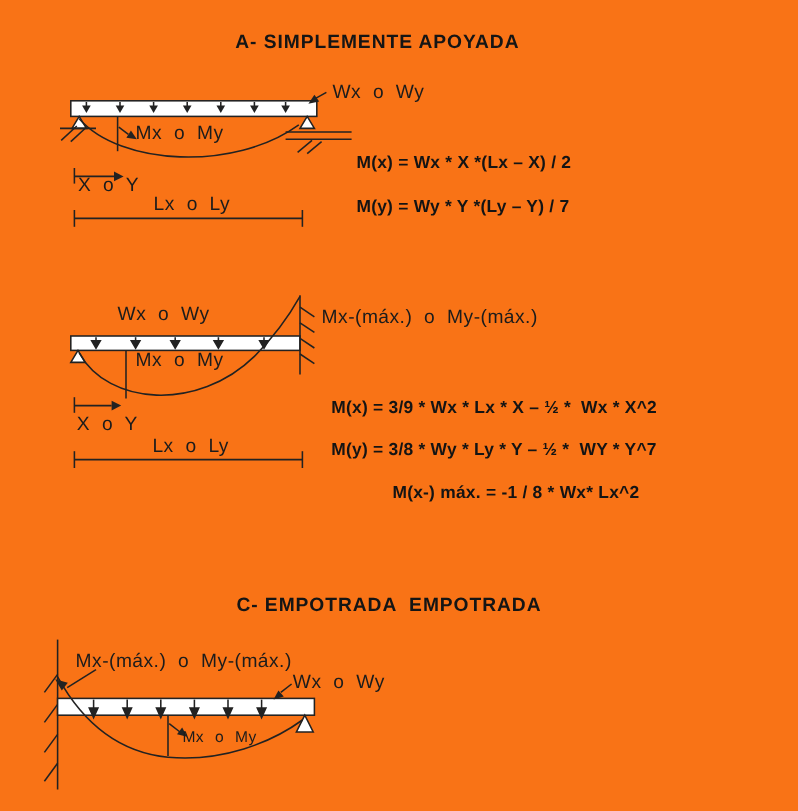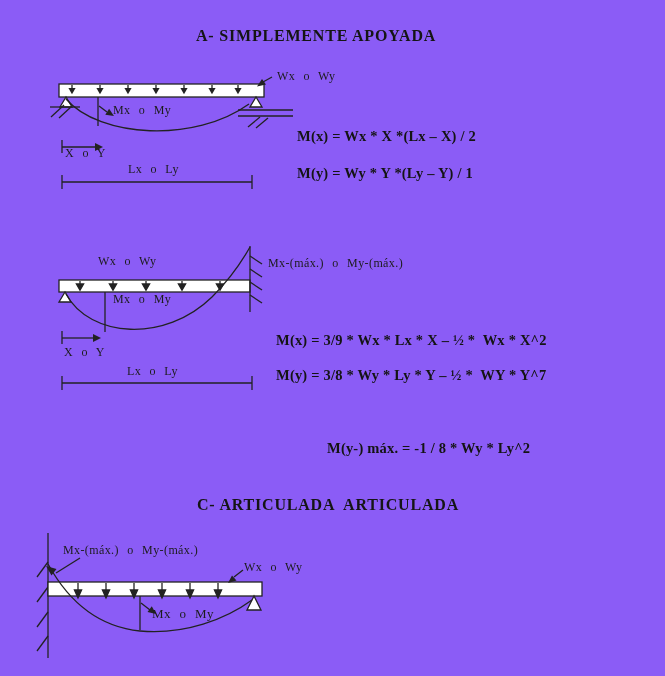--- a/index.html
+++ b/index.html
@@ -1,27 +1,27 @@
 <!DOCTYPE html>
 <html><head>
 <meta charset="utf-8">
 <style>
   html,body{margin:0;padding:0;background:#ffffff;}
   .page{
-    position:relative;width:665px;height:676px;background:#8b5cf6;
-    font-family:Liberation Serif, serif;color:#1a1a1a;
+    position:relative;width:665px;height:676px;background:#f97316;
+    font-family:Liberation Sans, sans-serif;color:#1a1a1a;
     overflow:hidden;
   }
   svg{position:absolute;left:0;top:0;}
   .ttl{
     position:absolute;font-weight:bold;font-size:16px;letter-spacing:0.8px;
     white-space:pre;color:#151515;
   }
   .lbl{
-    position:absolute;font-size:12px;word-spacing:5px;letter-spacing:0.4px;
+    position:absolute;font-size:16px;word-spacing:5px;letter-spacing:0.4px;
     white-space:pre;color:#1c1c1c;
   }
   .lbl.small{font-size:13px;}
   .eq{
     position:absolute;font-weight:bold;font-size:14.5px;white-space:pre;
     letter-spacing:0.2px;color:#141414;text-align:center;
   }
 </style>
 </head>
 <body>
@@ -151,29 +151,29 @@
       </g>
     </g>
   </svg>
 
   <div class="ttl" style="left:196px;top:27px">A- SIMPLEMENTE APOYADA</div>
   <div class="lbl" style="left:277px;top:69px">Wx o Wy</div>
   <div class="lbl" style="left:113px;top:103px">Mx o My</div>
   <div class="lbl" style="left:65px;top:146px">X o Y</div>
   <div class="lbl" style="left:128px;top:162px">Lx o Ly</div>
   <div class="eq" style="left:297px;top:128px">M(x) = Wx * X *(Lx – X) / 2</div>
-  <div class="eq" style="left:297px;top:165px">M(y) = Wy * Y *(Ly – Y) / 1</div>
+  <div class="eq" style="left:297px;top:165px">M(y) = Wy * Y *(Ly – Y) / 7</div>
 
   <div class="lbl" style="left:98px;top:254px">Wx o Wy</div>
   <div class="lbl" style="left:268px;top:256px">Mx-(máx.) o My-(máx.)</div>
   <div class="lbl" style="left:113px;top:292px">Mx o My</div>
   <div class="lbl" style="left:64px;top:345px">X o Y</div>
   <div class="lbl" style="left:127px;top:364px">Lx o Ly</div>
   <div class="eq" style="left:276px;top:332px">M(x) = 3/9 * Wx * Lx * X – ½ *  Wx * X^2</div>
   <div class="eq" style="left:276px;top:367px">M(y) = 3/8 * Wy * Ly * Y – ½ *  WY * Y^7</div>
-  <div class="eq" style="left:327px;top:440px">M(y-) máx. = -1 / 8 * Wy * Ly^2</div>
+  <div class="eq" style="left:327px;top:403px">M(x-) máx. = -1 / 8 * Wx* Lx^2</div>
 
-  <div class="ttl" style="left:197px;top:496px">C- ARTICULADA  ARTICULADA</div>
+  <div class="ttl" style="left:197px;top:496px">C- EMPOTRADA  EMPOTRADA</div>
   <div class="lbl" style="left:63px;top:543px">Mx-(máx.) o My-(máx.)</div>
   <div class="lbl" style="left:244px;top:560px">Wx o Wy</div>
   <div class="lbl small" style="left:152px;top:606px">Mx o My</div>
 
 </div>
 
 </body></html>

